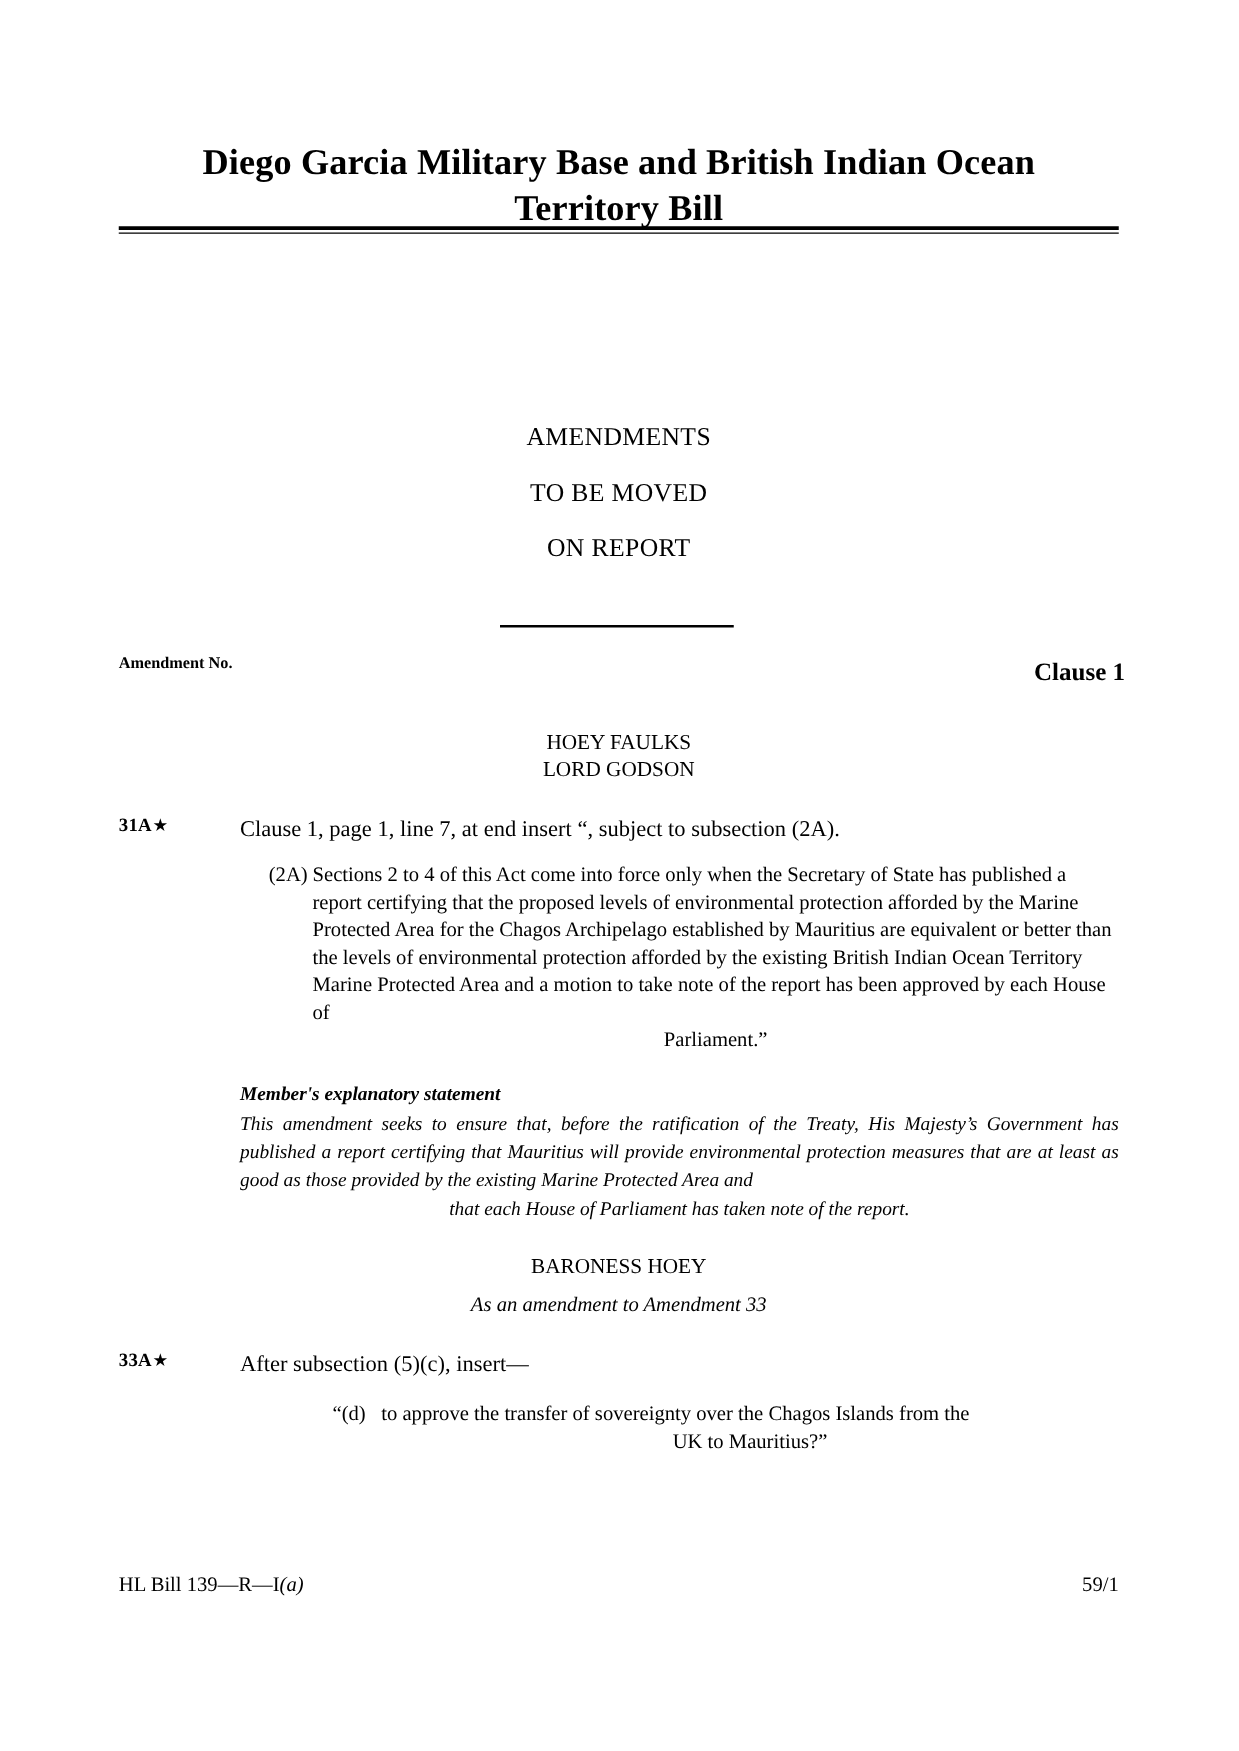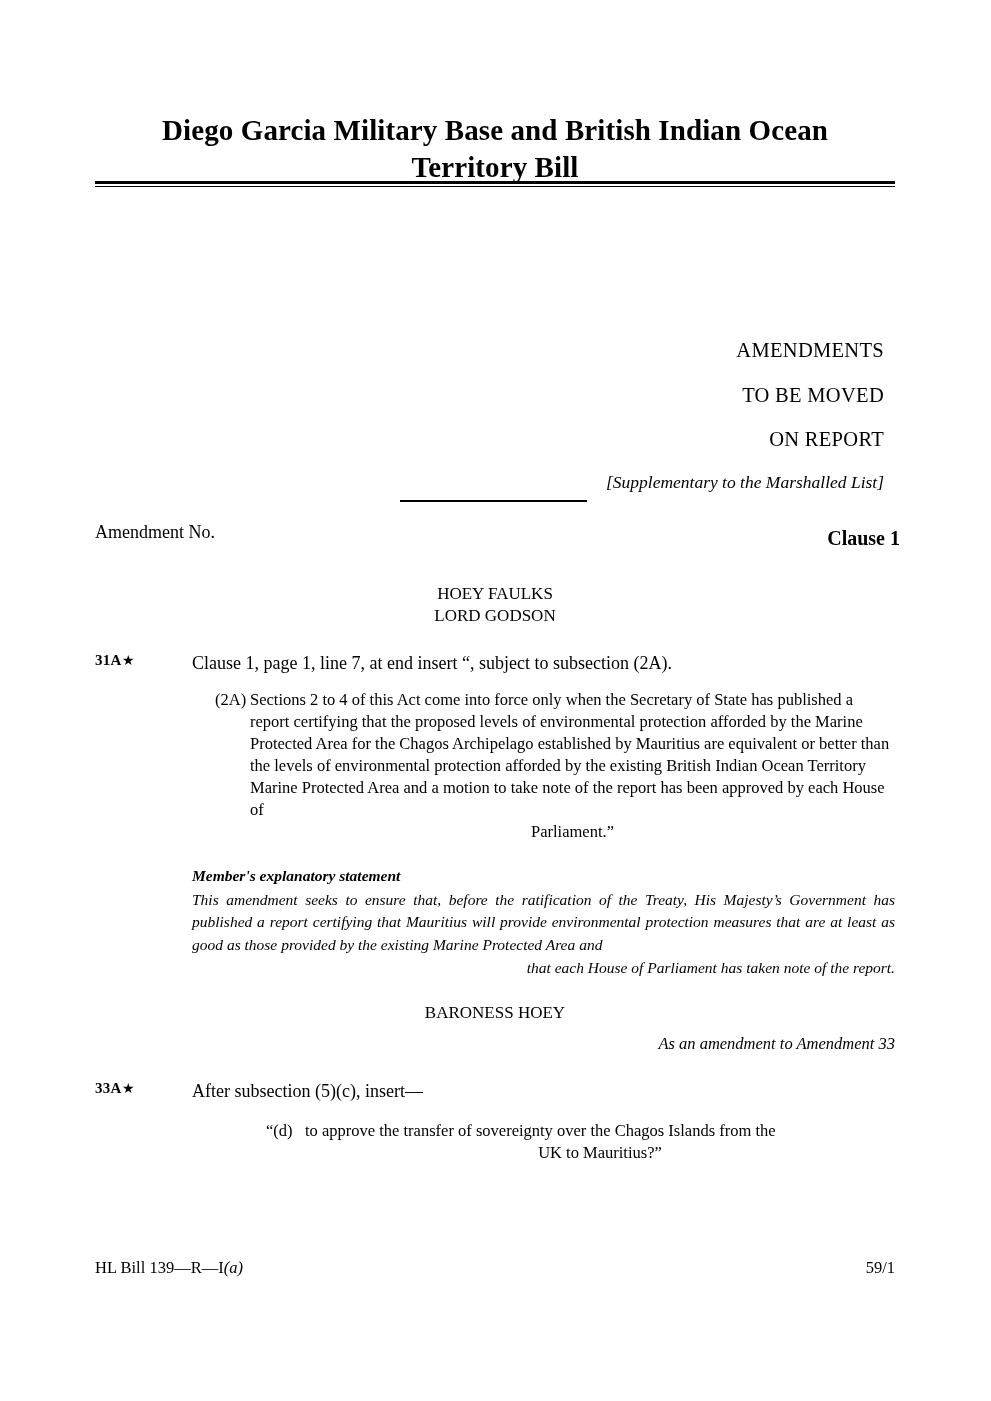--- a/index.html
+++ b/index.html
@@ -58,24 +58,24 @@
     position: absolute;
     left: 0; top: 4.5px;
     width: 100%;
     height: 1.2px;
     background: #000;
   }
 
   
   .heading-block {
     position: absolute;
-    left: 84px;
+    left: 95px;
     top: 340px;
     width: 800px;
-    text-align: right;
+    text-align: center;
   }
   .heading-block .hline {
     font-size: 20.5px;
     line-height: 1;
     margin-bottom: 24px;
     letter-spacing: 0.3px;
   }
   .heading-block .suppl {
     font-size: 17.5px;
     font-style: italic;
@@ -89,22 +89,22 @@
     width: 187px;
     height: 1.6px;
     background: #000;
   }
 
   
   .amendment-no-label {
     position: absolute;
     left: 95px;
     top: 521px;
-    font-size: 18px;
-    font-weight: normal;
+    font-size: 13px;
+    font-weight: bold;
     line-height: 1.33;
     width: 120px;
   }
 
   
   .clause-heading {
     position: absolute;
     left: 100px;
     top: 527px;
     width: 800px;
@@ -122,21 +122,21 @@
     font-size: 17px;
     line-height: 1.32;
   }
   .sponsors-1 { top: 583px; }
 
   .sponsors-2 { top: 1002px; }
   .as-amendment {
     position: absolute;
     left: 95px;
     width: 800px;
-    text-align: right;
+    text-align: center;
     font-size: 16.5px;
     font-style: italic;
     top: 1034px;
   }
 
   
   .amend {
     position: absolute;
     left: 0;
     width: 991px;
@@ -224,21 +224,21 @@
     font-size: 15.5px;
     margin-bottom: 1px;
   }
   .explanatory .es-body {
     display: block;
     text-align: justify;
     text-justify: inter-word;
   }
   .explanatory .es-body .last-line {
     display: block;
-    text-align: right;
+    text-align: center;
   }
 
   
   .footer {
     position: absolute;
     left: 95px;
     top: 1258px;
     width: 800px;
     font-size: 16.5px;
   }
@@ -266,21 +266,20 @@
   </div>
   <div class="rule-double">
     <div class="thick"></div>
     <div class="thin"></div>
   </div>
 
   <div class="heading-block">
     <div class="hline">AMENDMENTS</div>
     <div class="hline">TO BE MOVED</div>
     <div class="hline">ON REPORT</div>
-    <div class="suppl">[Supplementary to the Marshalled List]</div>
   </div>
   <div class="rule-short"></div>
 
   <div class="amendment-no-label">Amendment
 No.</div>
 
   <div class="clause-heading">Clause 1</div>
 
   <div class="sponsors sponsors-1">
     <div>HOEY FAULKS</div>

